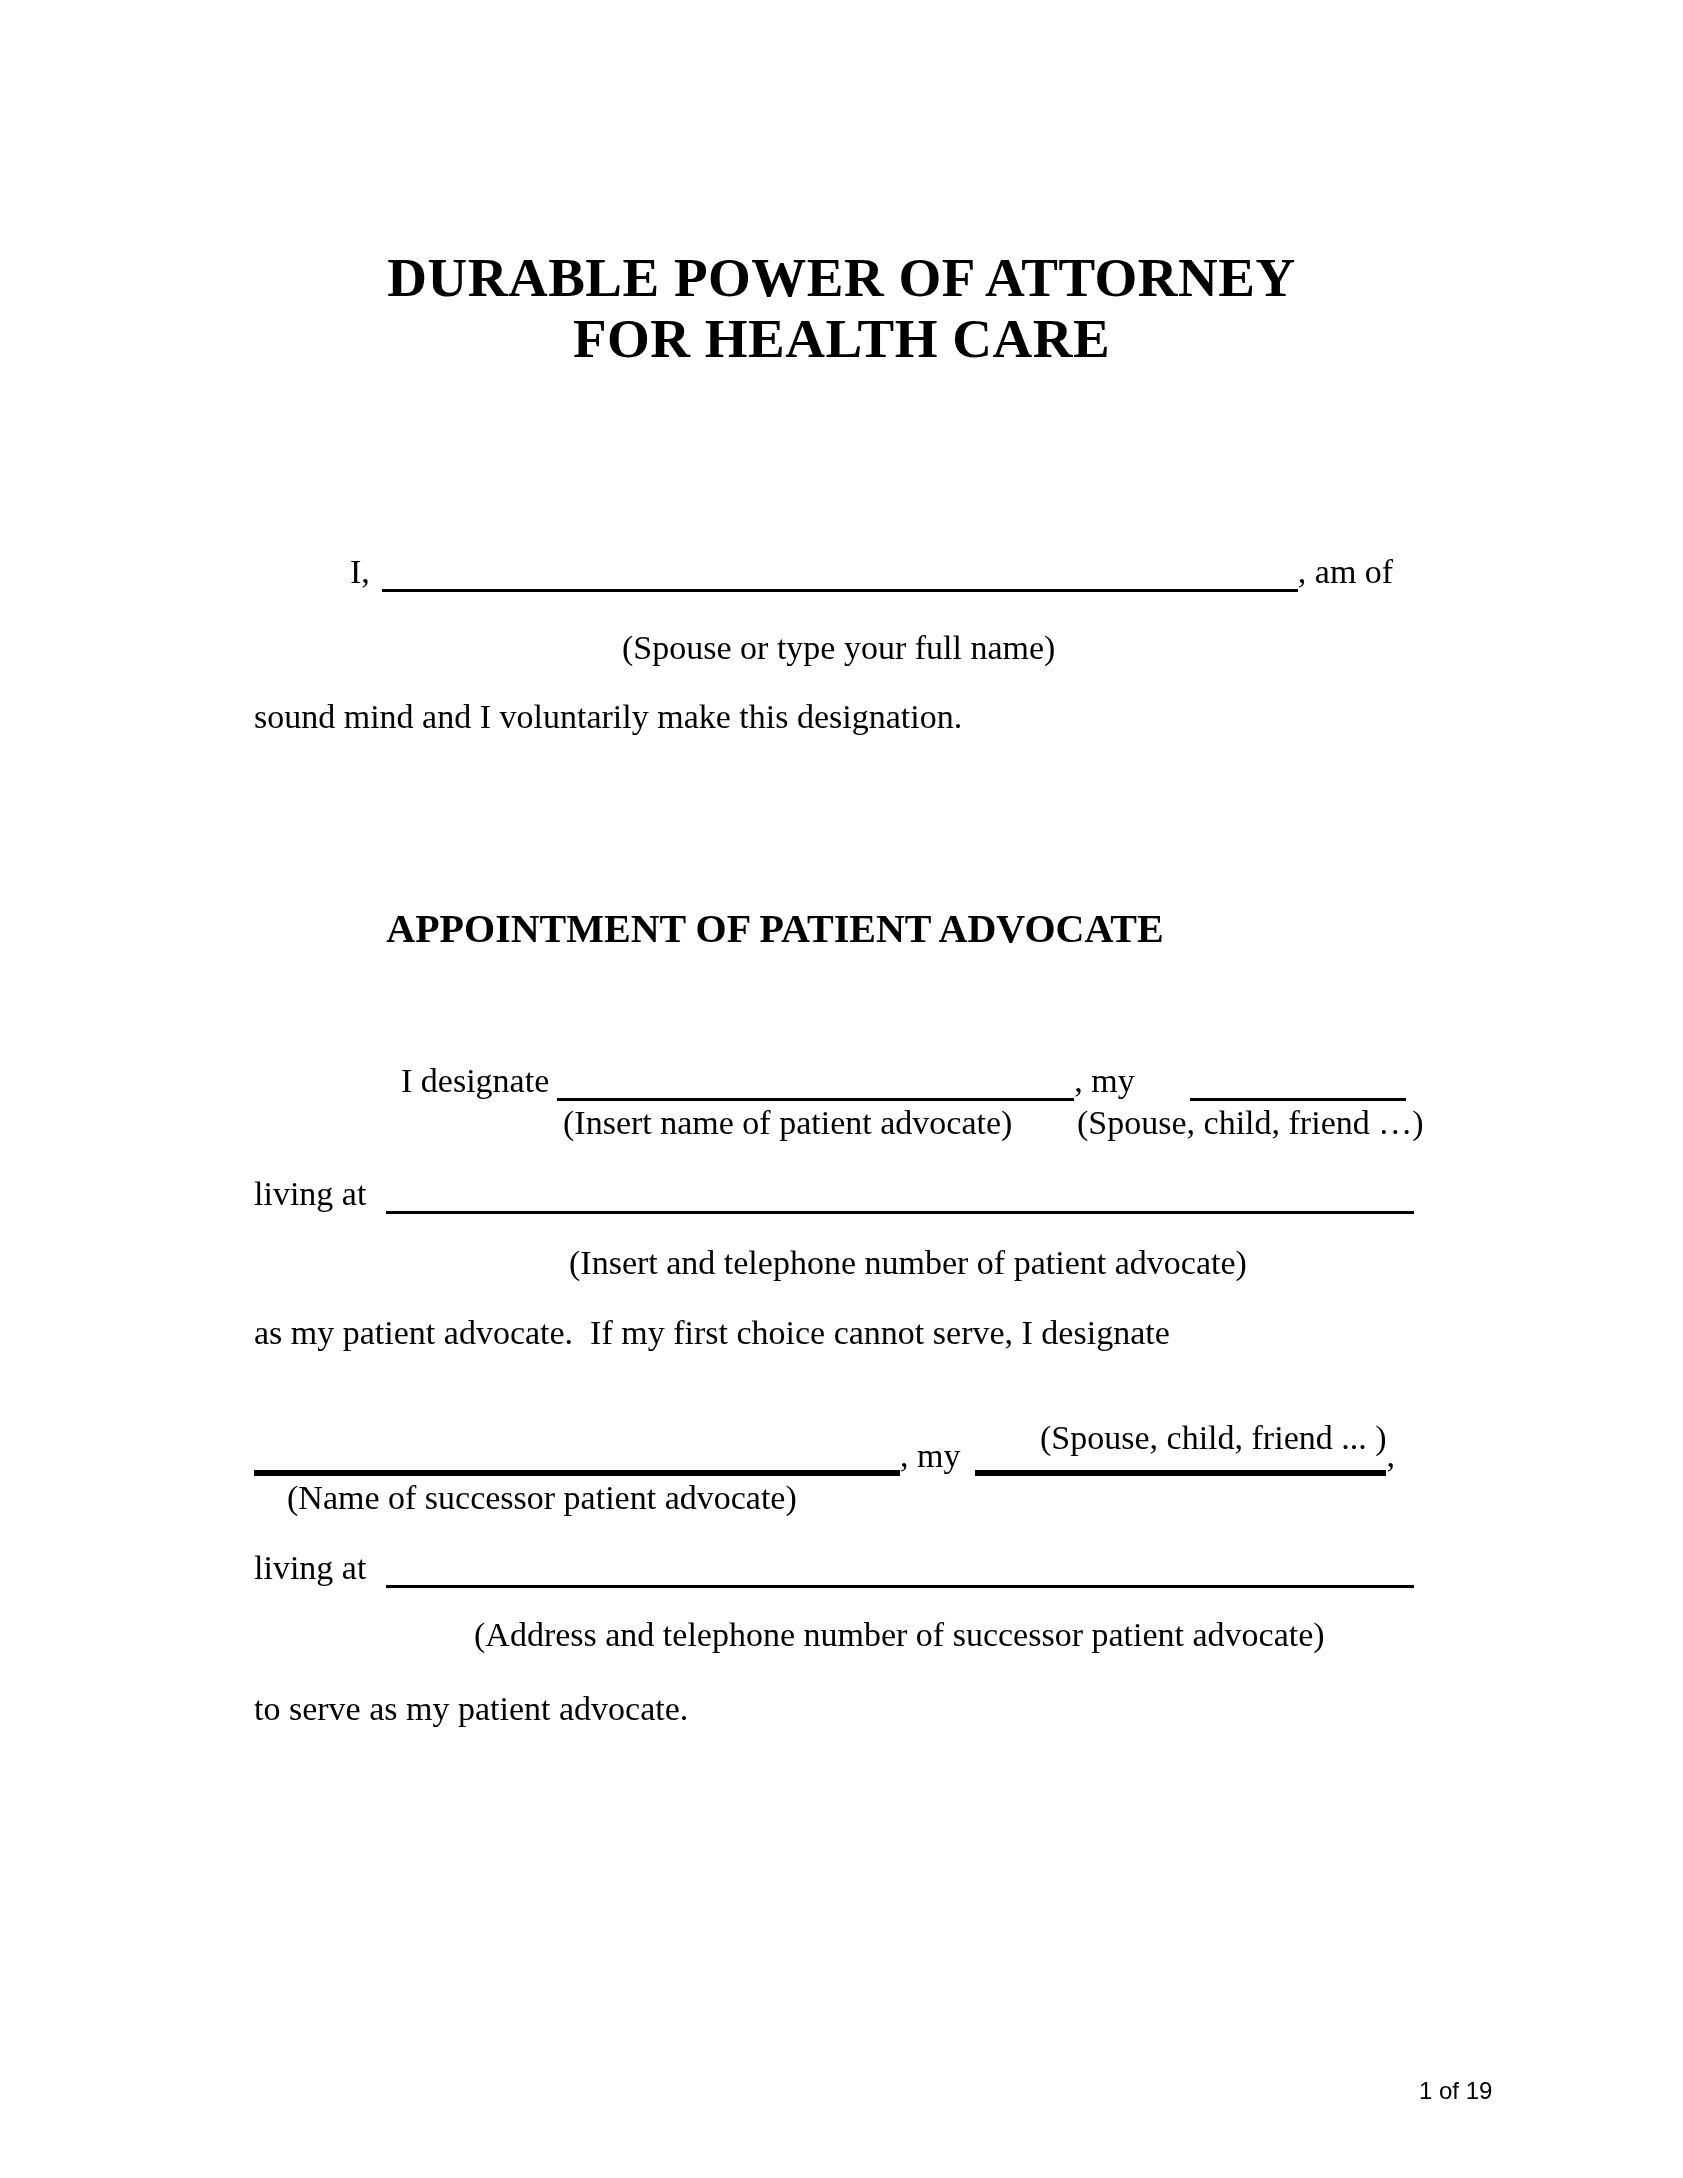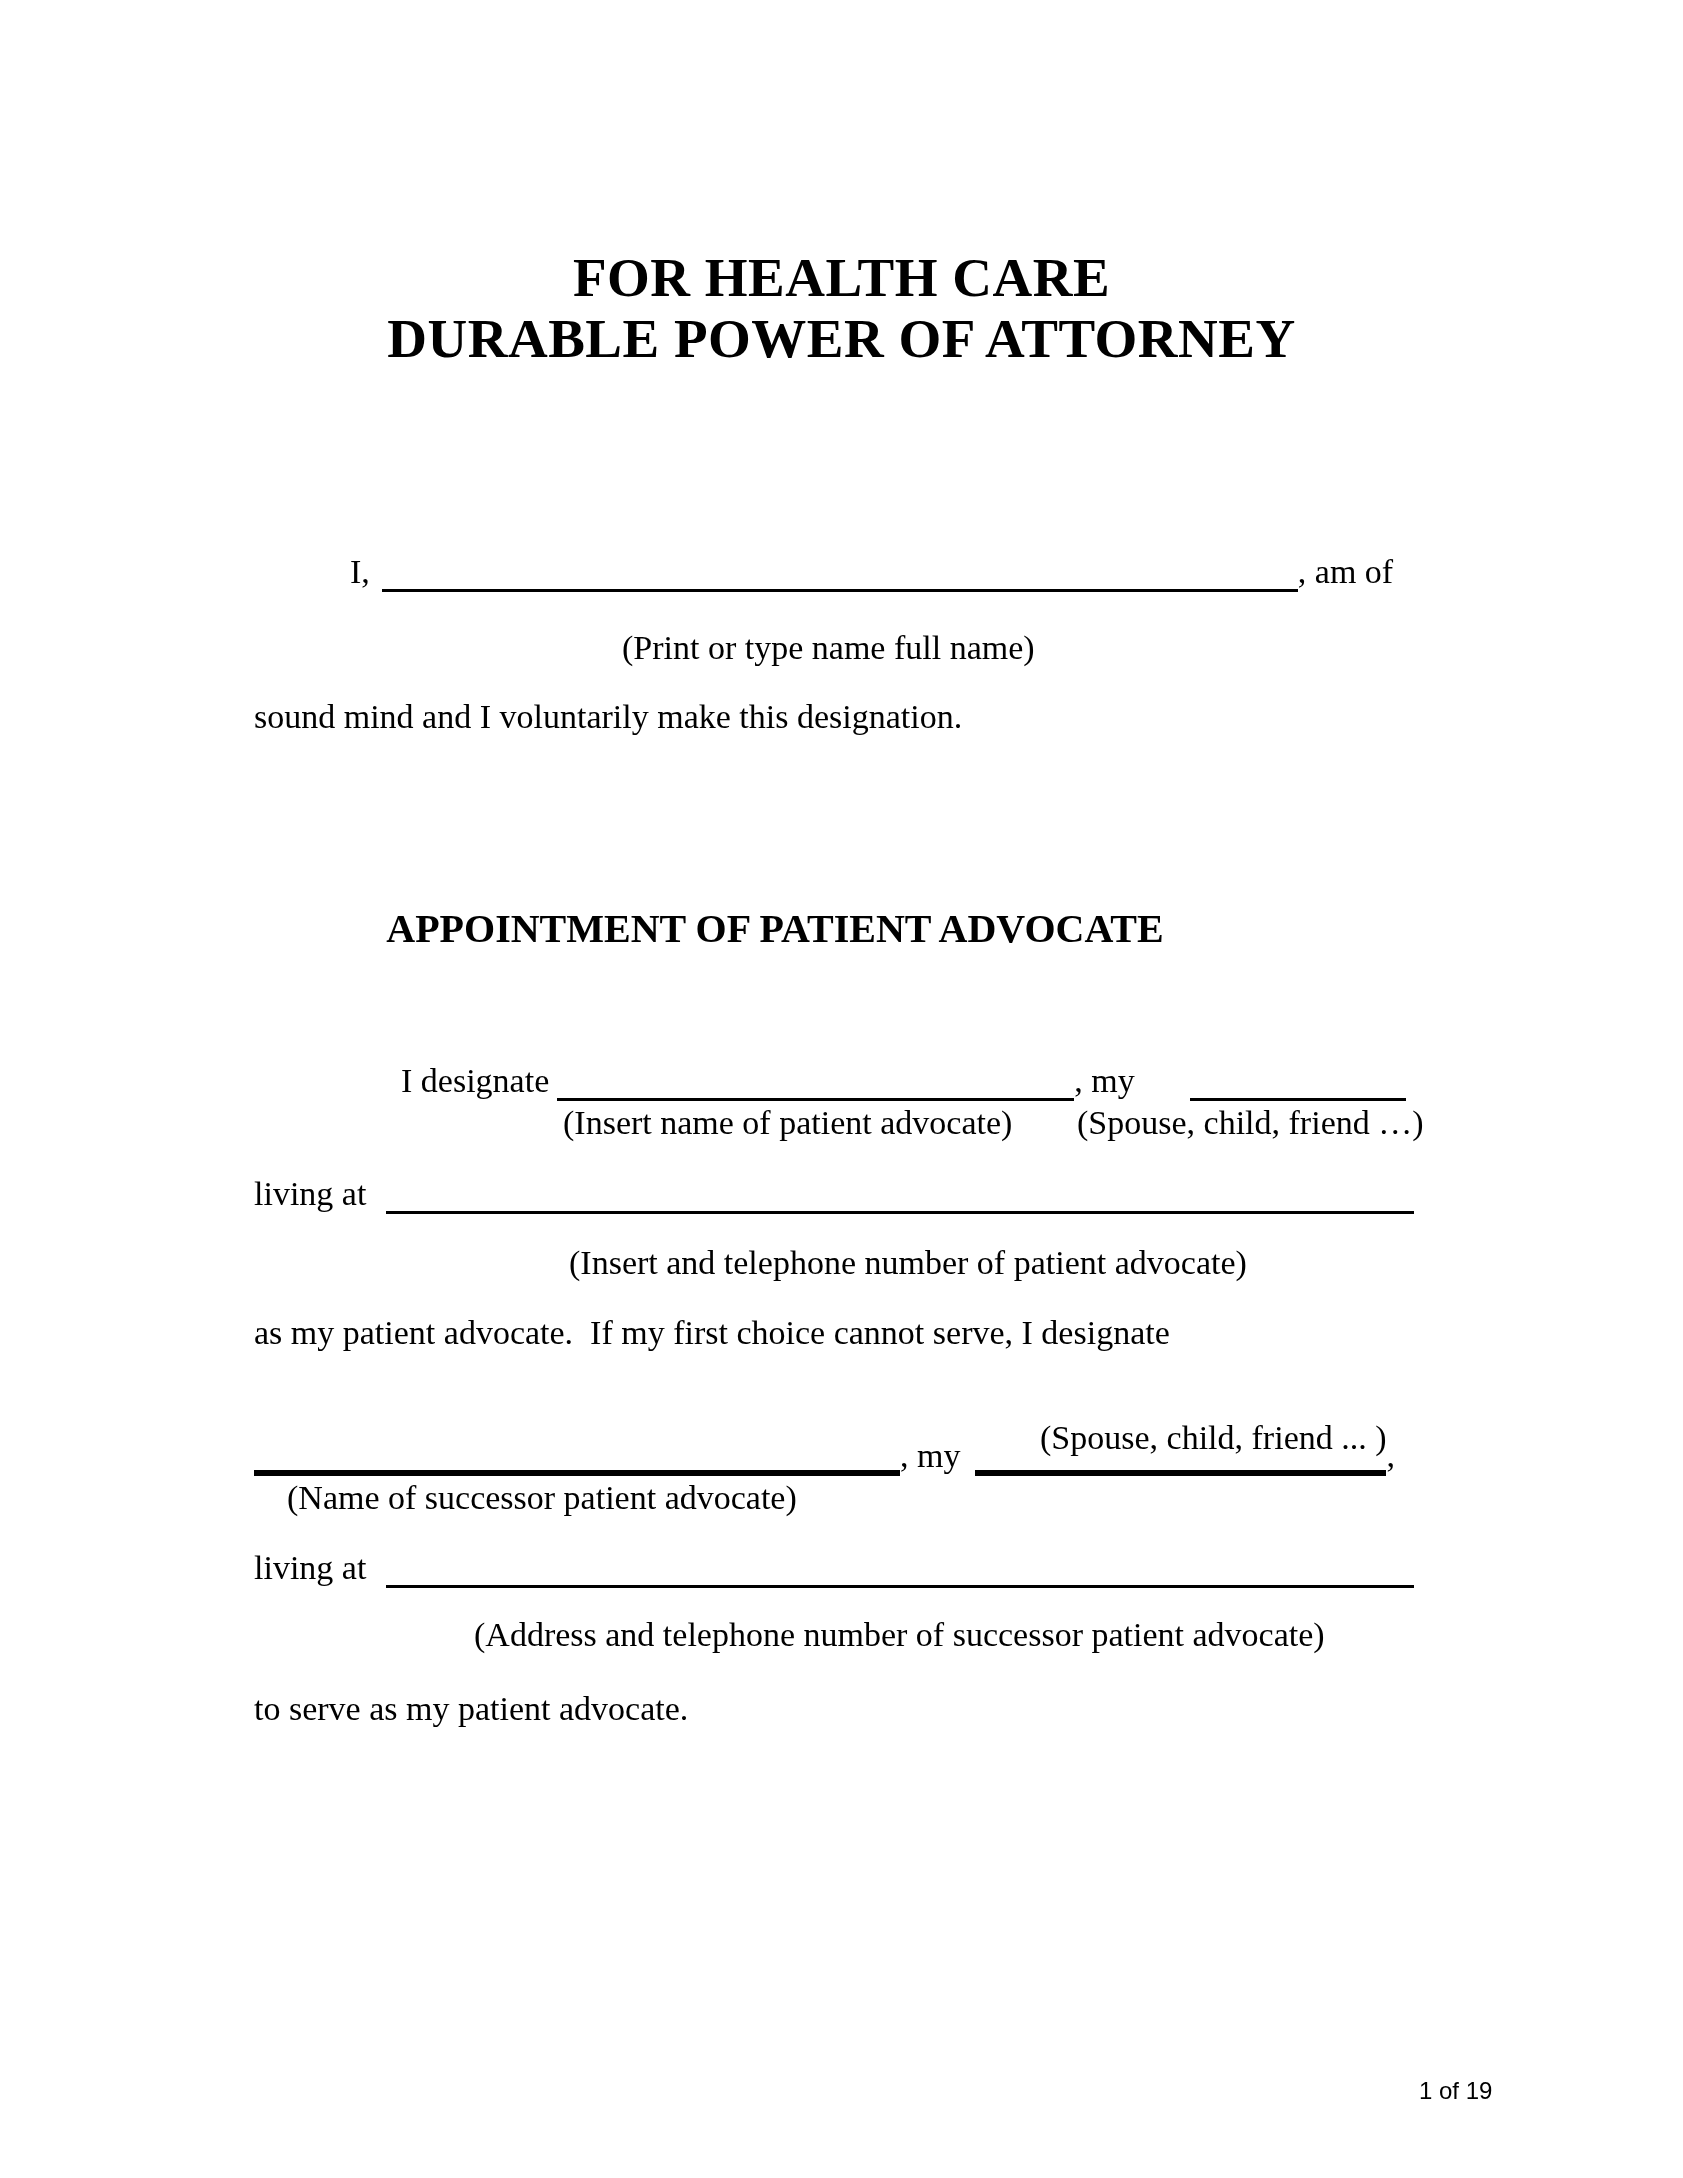--- a/index.html
+++ b/index.html
@@ -68,28 +68,28 @@
     font-size: 24px;
     line-height: 28px;
   }
 </style>
 </head>
 <body>
 
 <div class="page">
 
   <div class="doc-title">
+    <div>DURABLE POWER OF ATTORNEY</div>
     <div>FOR HEALTH CARE</div>
-    <div>DURABLE POWER OF ATTORNEY</div>
   </div>
 
   <div class="line" style="left:350px; top:549px;">
     <span>I,</span><span class="blank" style="margin-left:12px; width:916px;"></span><span>, am of</span>
   </div>
-  <div class="text" style="left:622px; top:628px;">(Print or type name full name)</div>
+  <div class="text" style="left:622px; top:628px;">(Spouse or type your full name)</div>
   <div class="text" style="left:254px; top:697px;">sound mind and I voluntarily make this designation.</div>
 
   <div class="section-heading">APPOINTMENT OF PATIENT ADVOCATE</div>
 
   <div class="line" style="left:401px; top:1058px;">
     <span>I designate</span><span class="blank" style="margin-left:8px; width:517px;"></span><span>, my</span><span class="blank" style="margin-left:55px; width:216px;"></span>
   </div>
   <div class="text" style="left:563px; top:1103px;">(Insert name of patient advocate)</div>
   <div class="text" style="left:1077px; top:1103px;">(Spouse, child, friend …)</div>
 

